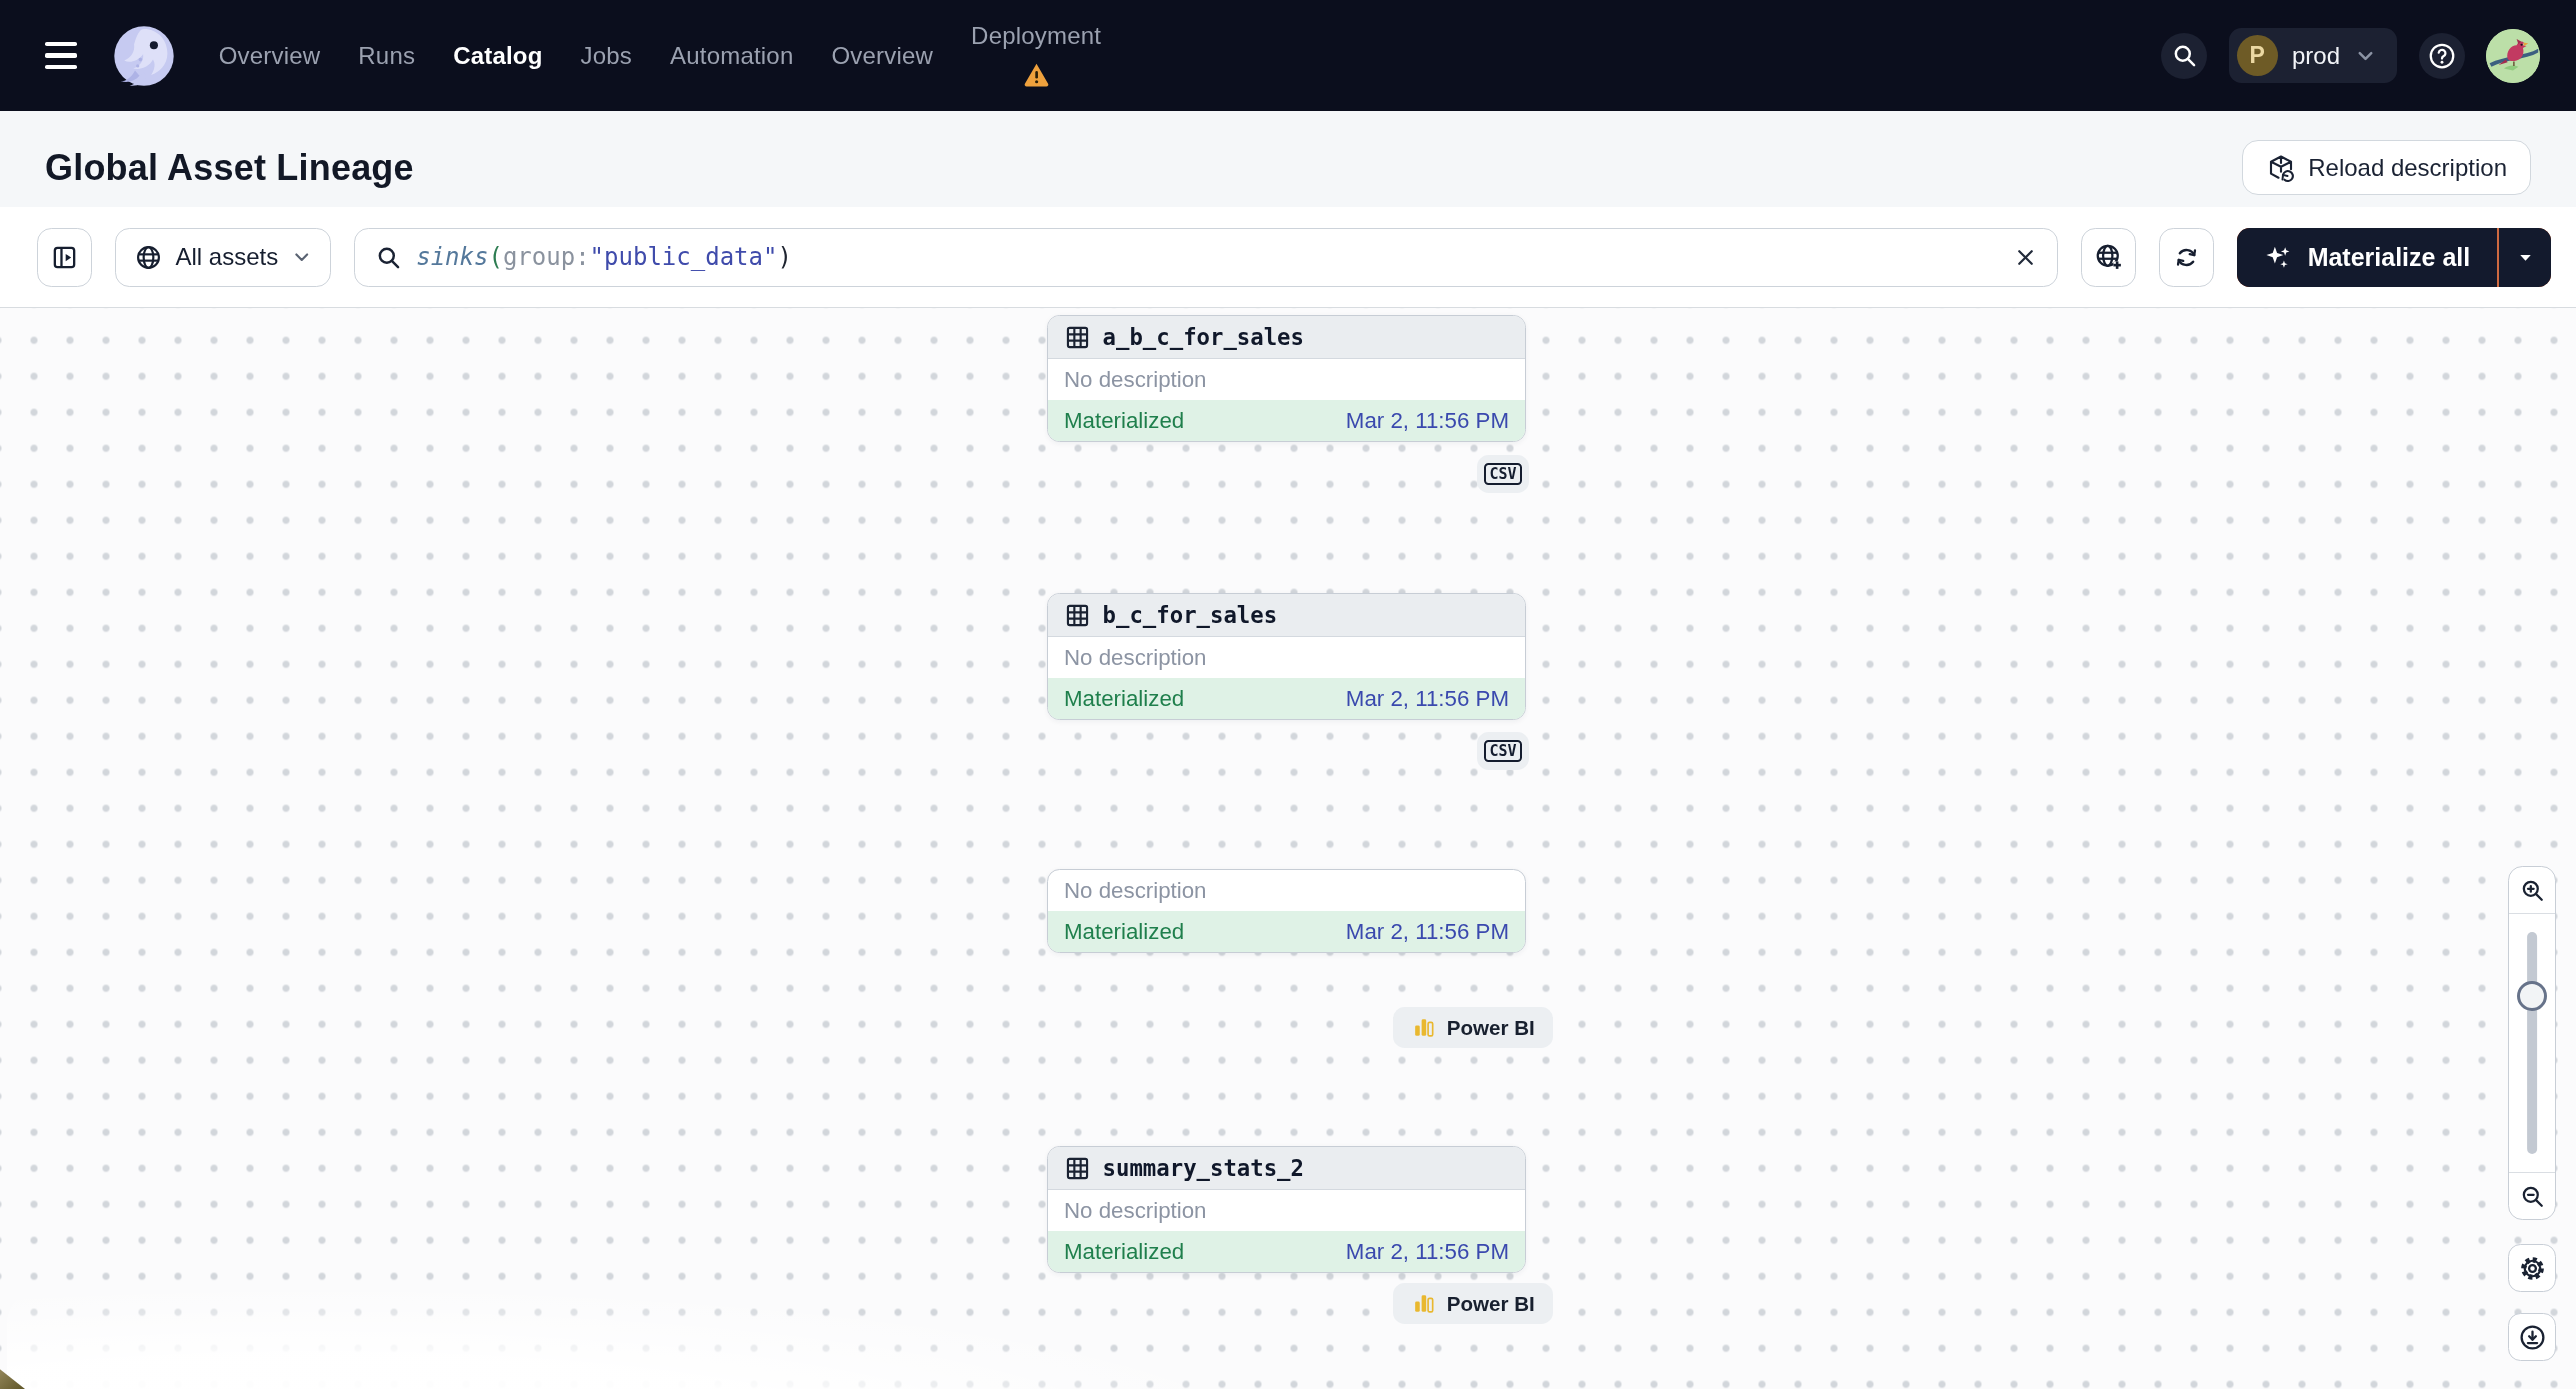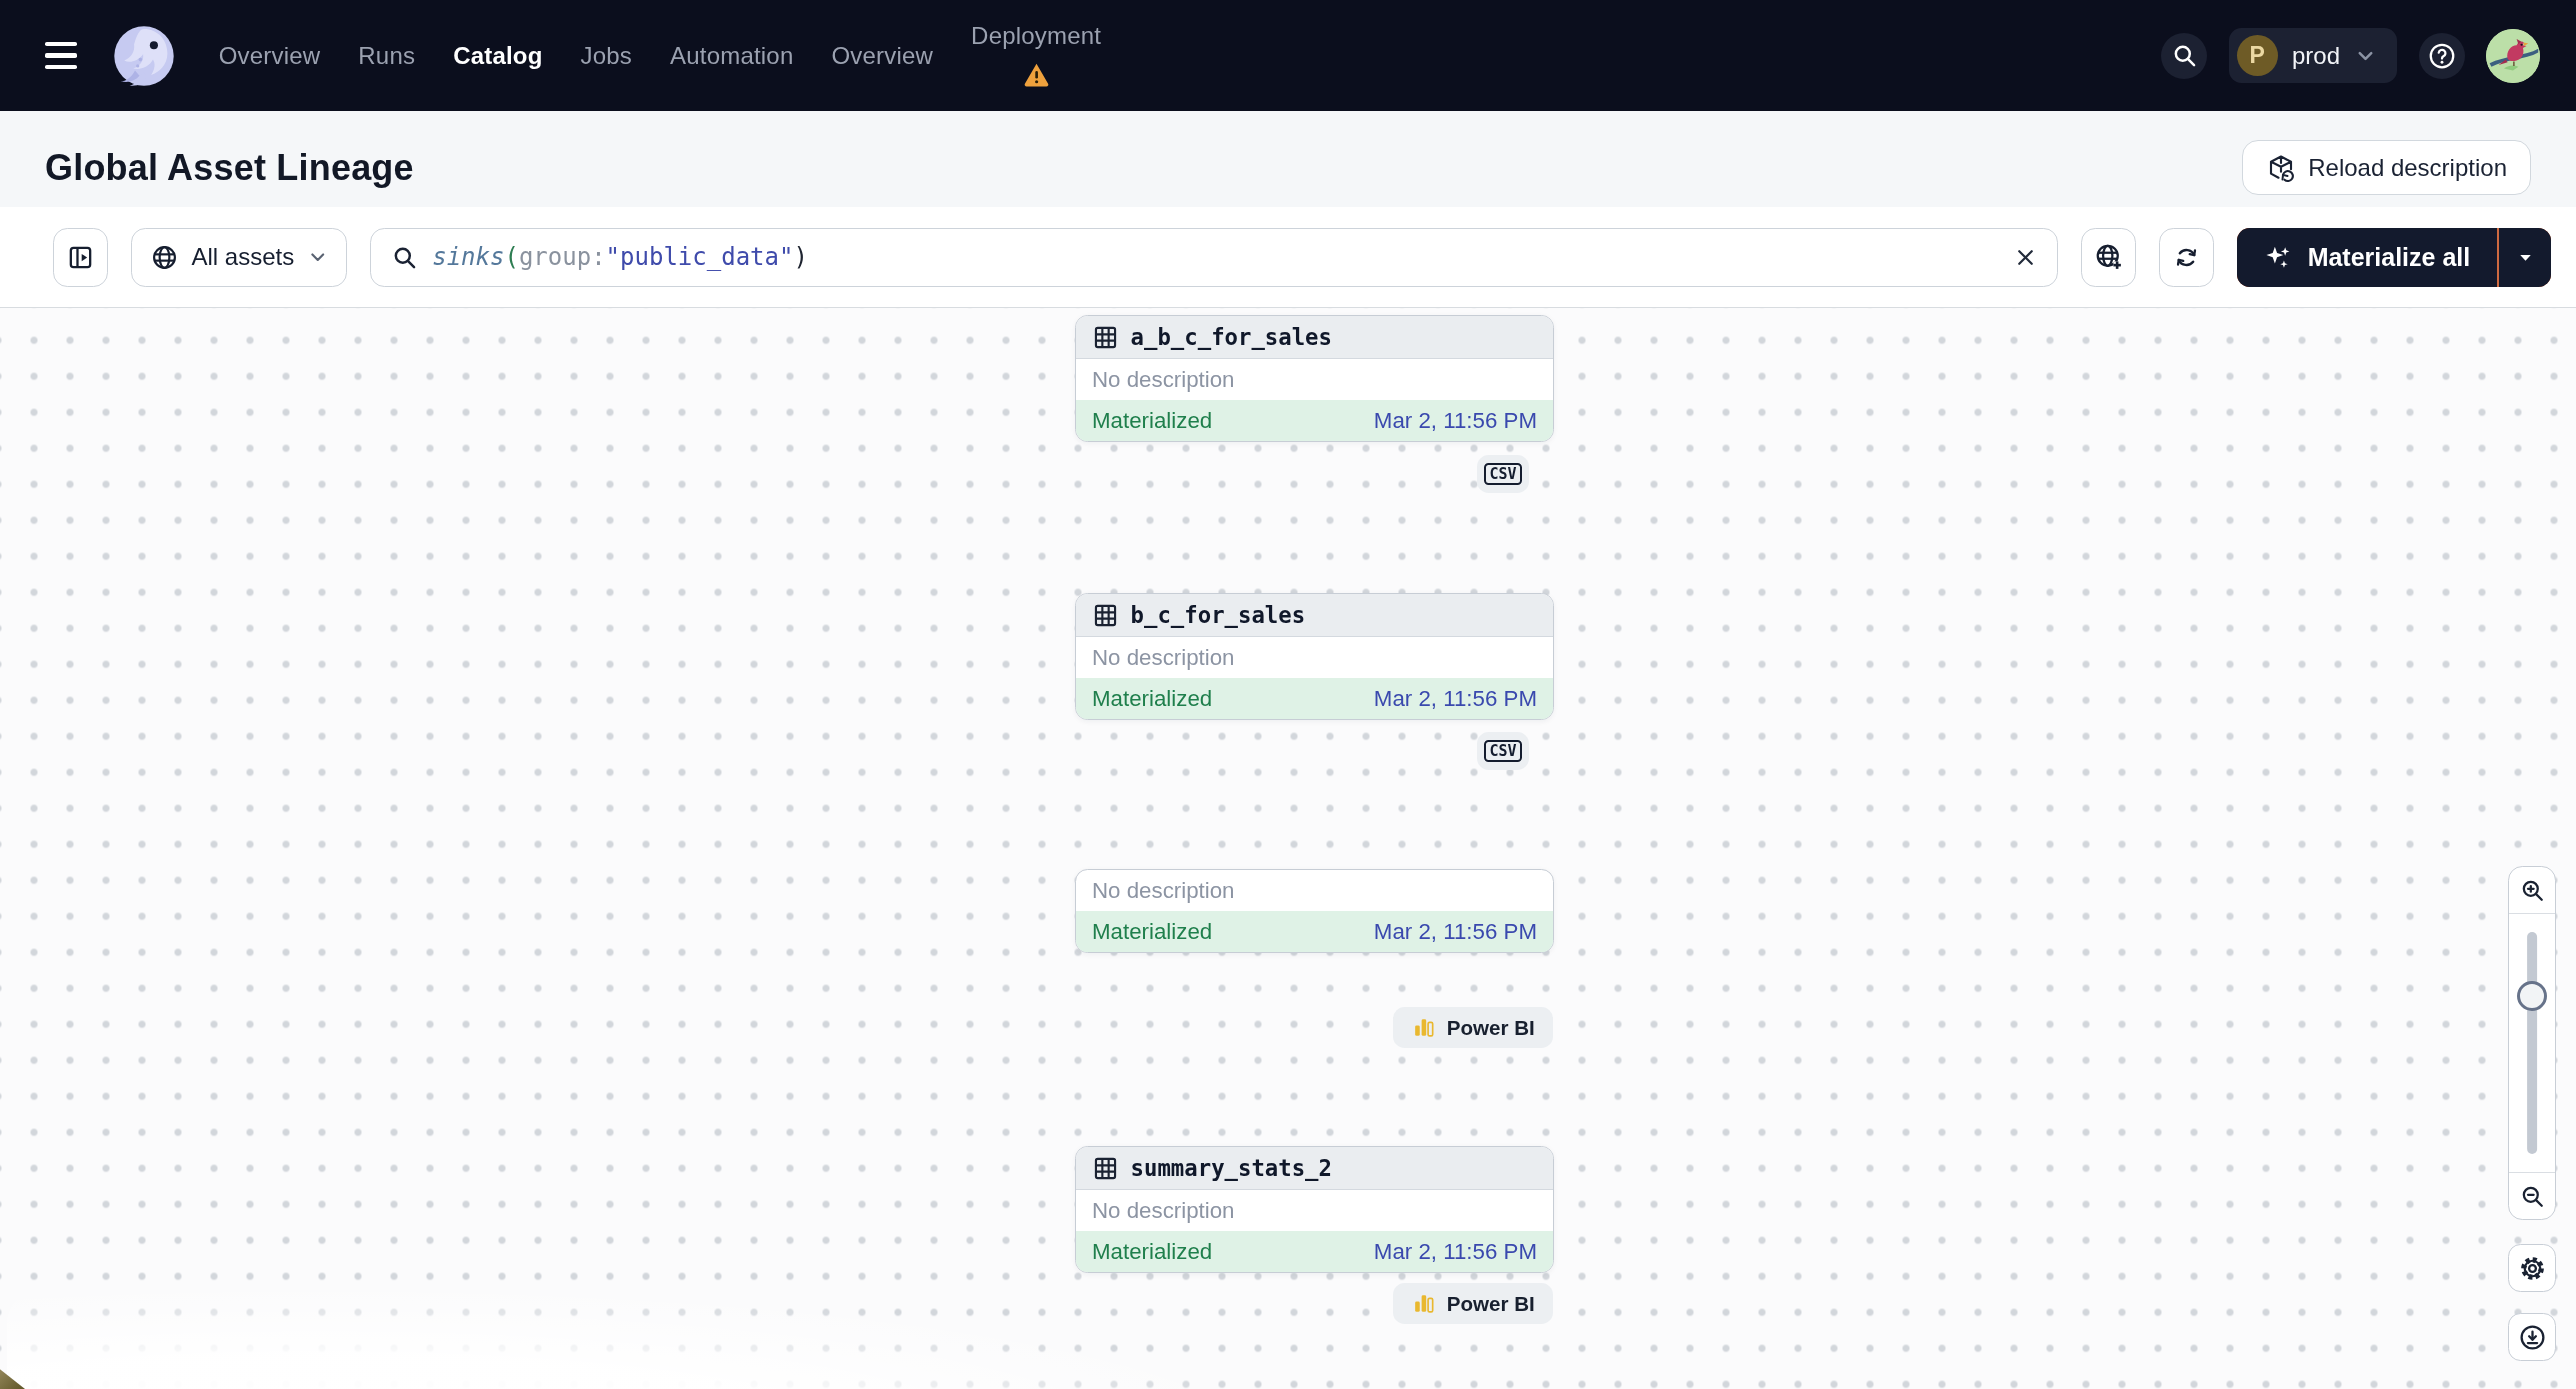--- a/index.html
+++ b/index.html
@@ -36,21 +36,21 @@
     position:absolute; top:111px; left:0; width:100%; height:114px; background:#F5F7F9;
     border-bottom:1.8px solid #E2E5E9; display:flex; align-items:center; padding:0 45px;
   }
   .page-title { font-size:36px; font-weight:600; color:#121826; letter-spacing:0.2px; }
   .reload-btn { margin-left:auto; height:55px; background:#FFFFFF; border:1.8px solid #D2D8DE;
     border-radius:16px; display:flex; align-items:center; gap:12.5px; padding:0 23px;
     font-size:24px; color:#1A2233; cursor:pointer; font-family:inherit; }
   
   .toolbar {
     position:absolute; top:207px; left:0; width:100%; height:100px; background:#FFFFFF;
-    display:flex; align-items:center; padding:0 25px 0 53px; gap:23px;
+    display:flex; align-items:center; padding:0 25px 0 37px; gap:23px;
   }
   .tb-btn { height:59px; background:#FFFFFF; border:1.8px solid #CDD3DA; border-radius:14.3px;
     display:flex; align-items:center; justify-content:center; gap:12.5px; cursor:pointer;
     font-size:24px; color:#161E2F; font-family:inherit; padding:0 18px; }
   .tb-square { width:55px; padding:0; }
   .search-box { position:relative; flex:1; height:59px; background:#FFFFFF;
     border:1.8px solid #CDD3DA; border-radius:14.3px; display:flex; align-items:center;
     padding:0 63px 0 19.7px; gap:14.3px; cursor:text; }
   .query { font-family:"DejaVu Sans Mono", monospace; font-size:24px; white-space:pre; }
   .q-fn { color:#54789B; font-style:italic; }
@@ -70,21 +70,21 @@
     display:flex; align-items:center; justify-content:center; }
   
   .canvas {
     position:absolute; top:307px; left:0; width:100%; height:1082px;
     background-color:#FBFBFC; border-top:1.8px solid #D8DCE0;
     background-image:radial-gradient(circle, #D2D6DB 2.7px, rgba(210,214,219,.45) 3.6px, transparent 4.5px);
     background-size:36px 36px; background-position:16px 14.3px;
   }
   .asset-node {
     position:absolute; left:1047px; width:479px; border:1.8px solid #C7CDD5; border-radius:12.5px;
-    background:#FFFFFF; box-shadow:0 1.8px 5.4px rgba(20,30,50,.05); cursor:pointer; overflow:hidden;margin-left:28px;
+    background:#FFFFFF; box-shadow:0 1.8px 5.4px rgba(20,30,50,.05); cursor:pointer; overflow:hidden;
   }
   .node-header { height:43px; background:#EAEDF0; border-bottom:1.8px solid #D4D9DF;
     display:flex; align-items:center; gap:11.6px; padding:0 16px; }
   .node-name { font-family:"DejaVu Sans Mono", monospace; font-size:22.3px; font-weight:700; color:#10182A; }
   .node-body { height:41px; display:flex; align-items:center; padding:0 16px; }
   .node-desc { font-size:22.3px; color:#8C94A3; }
   .node-footer { height:41px; background:#DFF2E6; display:flex; align-items:center;
     justify-content:space-between; padding:0 16px; }
   .node-status { font-size:22.3px; color:#1F7F4C; }
   .node-time { font-size:22.3px; color:#3A49AE; cursor:pointer; }

